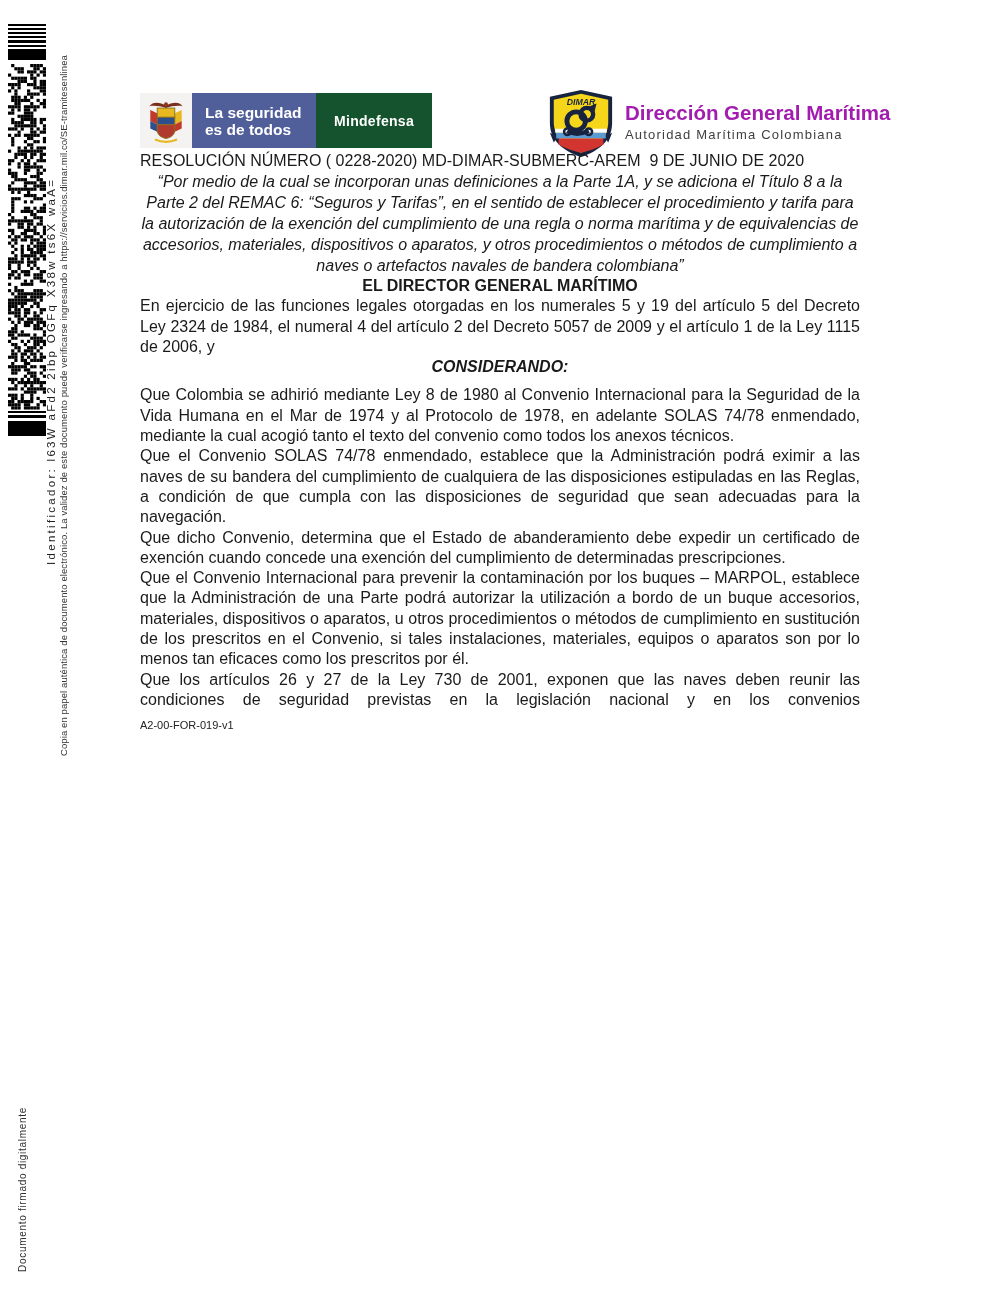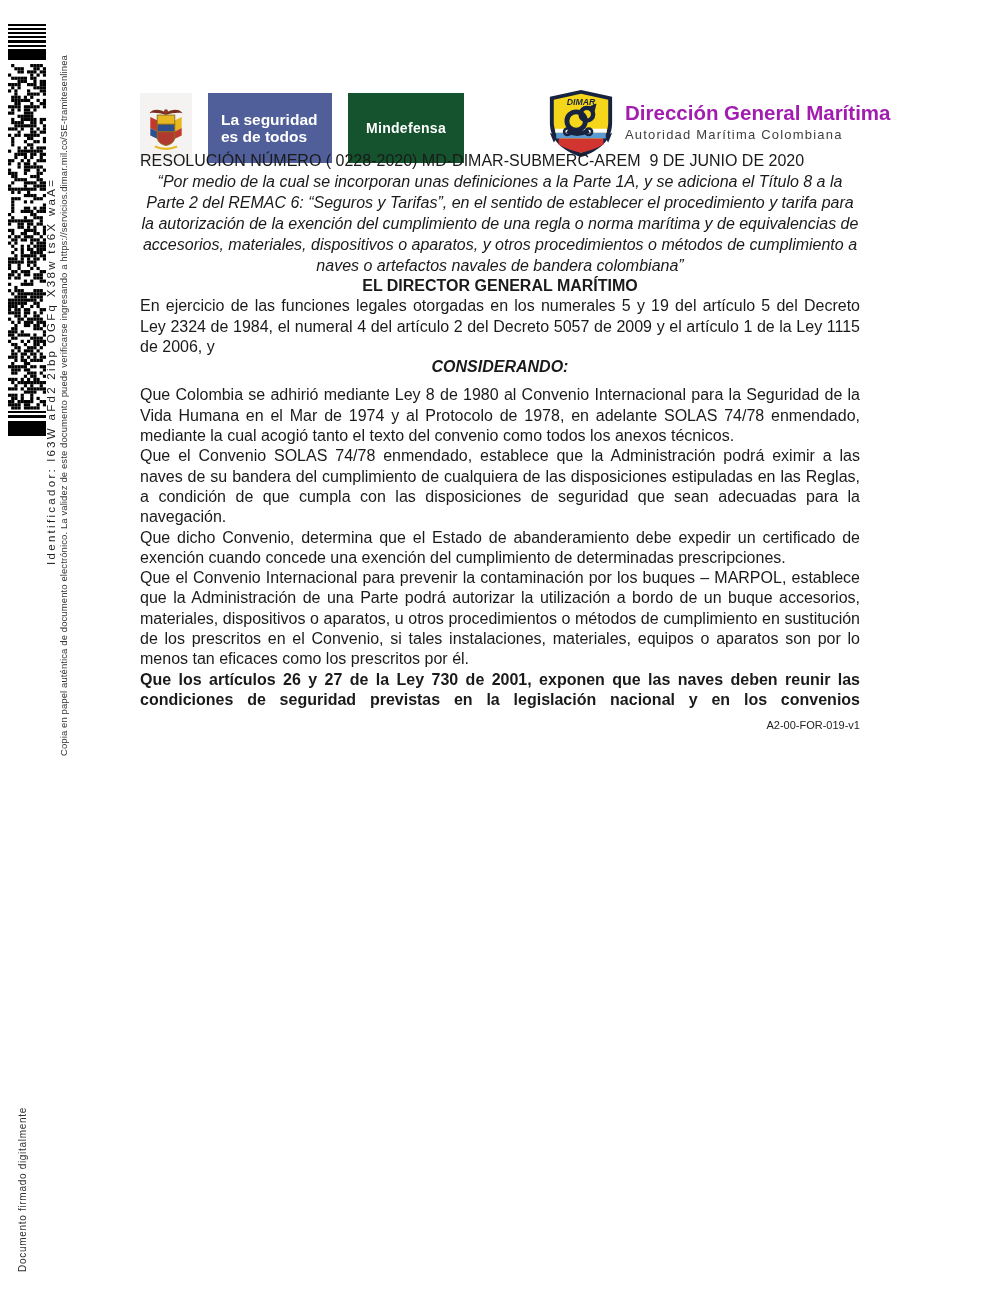--- a/index.html
+++ b/index.html
@@ -17,21 +17,21 @@
     position:absolute;
     transform-origin:0 0;
     transform:rotate(-90deg);
     white-space:nowrap;
     color:#2b2b2b;
   }
   .v-identifier{left:45px;top:565px;font-size:11.5px;letter-spacing:2.3px;color:#1f1f1f;}
   .v-copy{left:58px;top:756px;font-size:9.5px;letter-spacing:0.1px;color:#333;}
   .v-signed{left:17px;top:1272px;font-size:10px;letter-spacing:0.7px;color:#2e2e2e;}
   
-  .gov-banner{position:absolute;left:140px;top:93px;height:70px;display:flex;gap:16px;}
+  .gov-banner{position:absolute;left:140px;top:93px;height:55px;display:flex;}
   .arms-box{width:52px;background:#f4f3f1;display:flex;align-items:center;justify-content:center;}
   .slogan-box{
     width:124px;background:#505f9a;color:#fff;
     font-weight:bold;font-size:15.5px;line-height:17px;
     display:flex;align-items:center;padding-left:13px;box-sizing:border-box;
   }
   .ministry-box{
     width:116px;background:#14532d;color:#fff;
     font-weight:600;font-size:14px;letter-spacing:0.3px;
     display:flex;align-items:center;justify-content:center;
@@ -50,22 +50,22 @@
   .doc-title{
     margin-top:78px;text-align:left;font-weight:normal;
     font-size:16.5px;line-height:21px;white-space:pre-wrap;
   }
   .doc-subject{margin-top:41px;text-align:center;font-style:italic;font-size:16.5px;line-height:21px;}
   .authority-heading{margin-top:39px;text-align:center;font-weight:bold;font-size:16.5px;}
   .preamble{margin-top:45px;text-align:justify;}
   .considering-heading{margin-top:43px;text-align:center;font-weight:bold;font-size:16.5px;font-style:italic;}
   .body-par{margin-top:21px;text-align:justify;}
   .body-par.first{margin-top:8px;}
-  .justify-last{text-align-last:justify;font-weight:bold;}
-  .form-code{margin-top:5px;text-align:right;font-size:11px;color:#222;}
+  .justify-last{text-align-last:justify;}
+  .form-code{margin-top:5px;font-size:11px;color:#222;}
 </style>
 </head>
 <body>
 
 <div class="page">
 
   <div class="barcode-wrap">
     <svg id="barcode-svg" width="38" height="412" viewBox="0 0 38 412" xmlns="http://www.w3.org/2000/svg">
         <rect x="0" y="0" width="38" height="2" fill="#000"></rect>
         <rect x="0" y="4" width="38" height="2" fill="#000"></rect>

